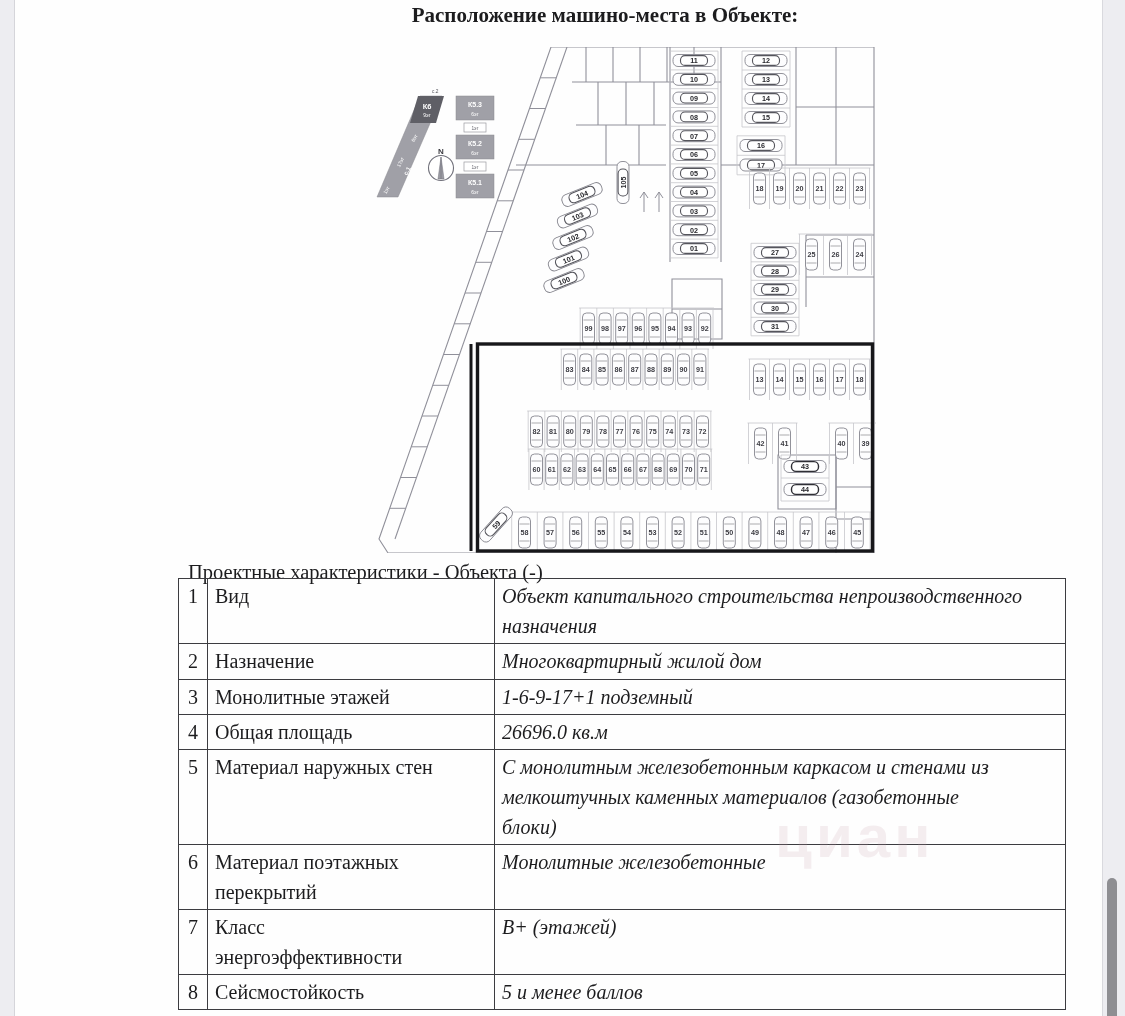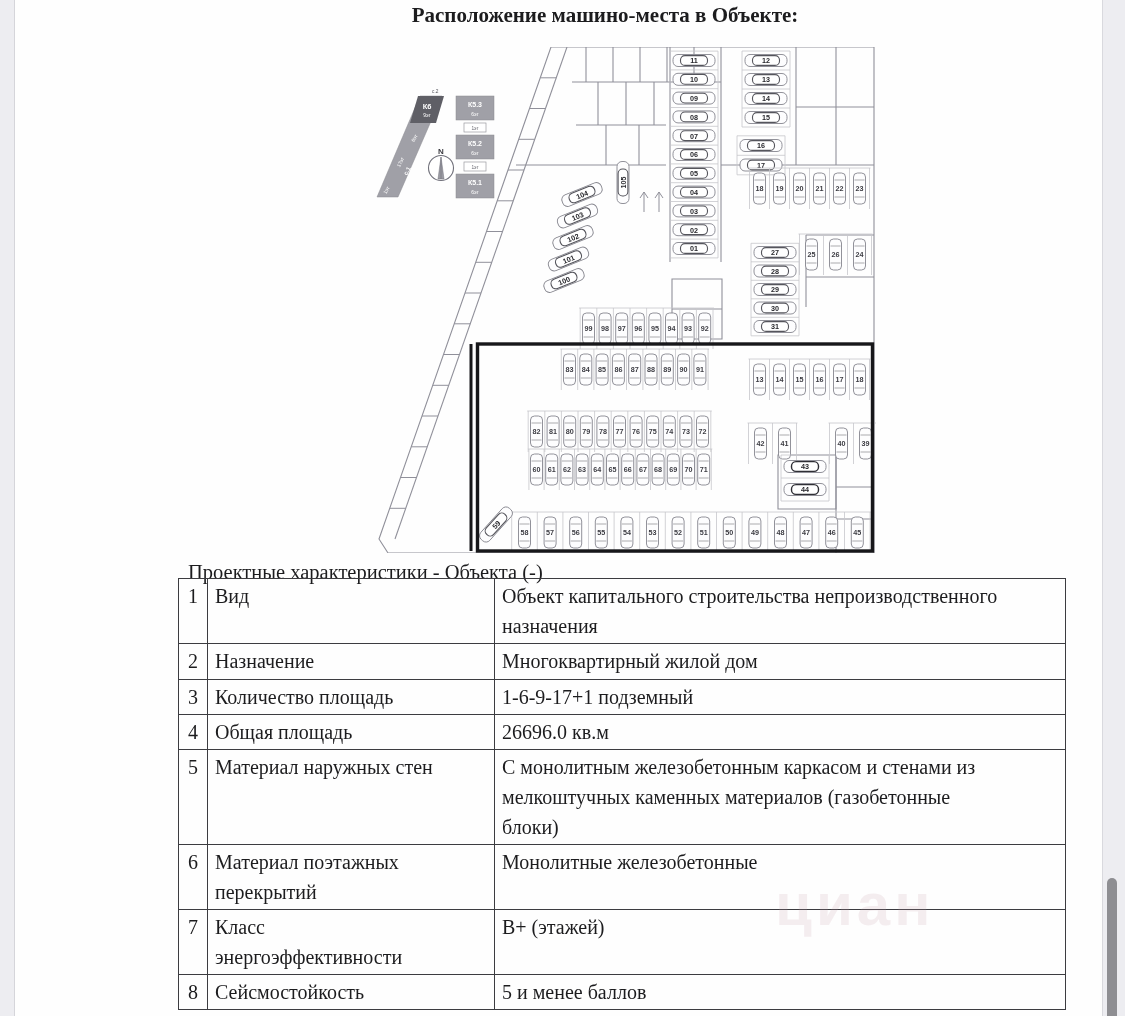--- a/index.html
+++ b/index.html
@@ -10,22 +10,22 @@
   .scroll-thumb{position:absolute;left:1107px;top:878px;width:10px;height:148px;background:#8e8e92;border-radius:6px;}
   .doc-title{position:absolute;left:140px;top:3px;width:930px;text-align:center;
              font-size:21px;font-weight:bold;}
   .plan-wrap{position:absolute;left:376px;top:47px;width:500px;height:506px;}
   .section-heading{position:absolute;left:188px;top:551px;font-size:20.5px;margin-top:10px;}
   .char-table{position:absolute;left:178px;top:578px;border-collapse:collapse;
               font-size:20px;line-height:1.5;}
   .char-table td{border:1.6px solid #3c3c40;vertical-align:top;padding:2px 7px;}
   .char-table td.num{width:26px;text-align:center;padding:2px 1px;}
   .char-table td.lbl{width:272px;white-space:pre-line;}
-  .char-table td.val{width:556px;white-space:pre-line;}
-  .watermark{position:absolute;left:775px;top:870px;width:300px;font-family:"Liberation Sans",sans-serif;
+  .char-table td.val{width:556px;white-space:pre-line;font-style:italic;}
+  .watermark{position:absolute;left:775px;top:802px;width:300px;font-family:"Liberation Sans",sans-serif;
              font-size:60px;font-weight:bold;color:#c59aa8;opacity:0.16;letter-spacing:4px;pointer-events:none;}
 </style>
 </head>
 <body>
 
 <div class="page">
   <div class="edge-left"></div>
 
   <div class="doc-title">Расположение машино-места в Объекте:</div>
 
@@ -926,21 +926,21 @@
           <td class="val">Объект капитального строительства непроизводственного
 назначения</td>
         </tr>
         <tr style="height: 36px;">
           <td class="num">2</td>
           <td class="lbl">Назначение</td>
           <td class="val">Многоквартирный жилой дом</td>
         </tr>
         <tr style="height: 35px;">
           <td class="num">3</td>
-          <td class="lbl">Количество площадь</td>
+          <td class="lbl">Монолитные этажей</td>
           <td class="val">1-6-9-17+1 подземный</td>
         </tr>
         <tr style="height: 35px;">
           <td class="num">4</td>
           <td class="lbl">Общая площадь</td>
           <td class="val">26696.0 кв.м</td>
         </tr>
         <tr style="height: 92px;">
           <td class="num">5</td>
           <td class="lbl">Материал наружных стен</td>

